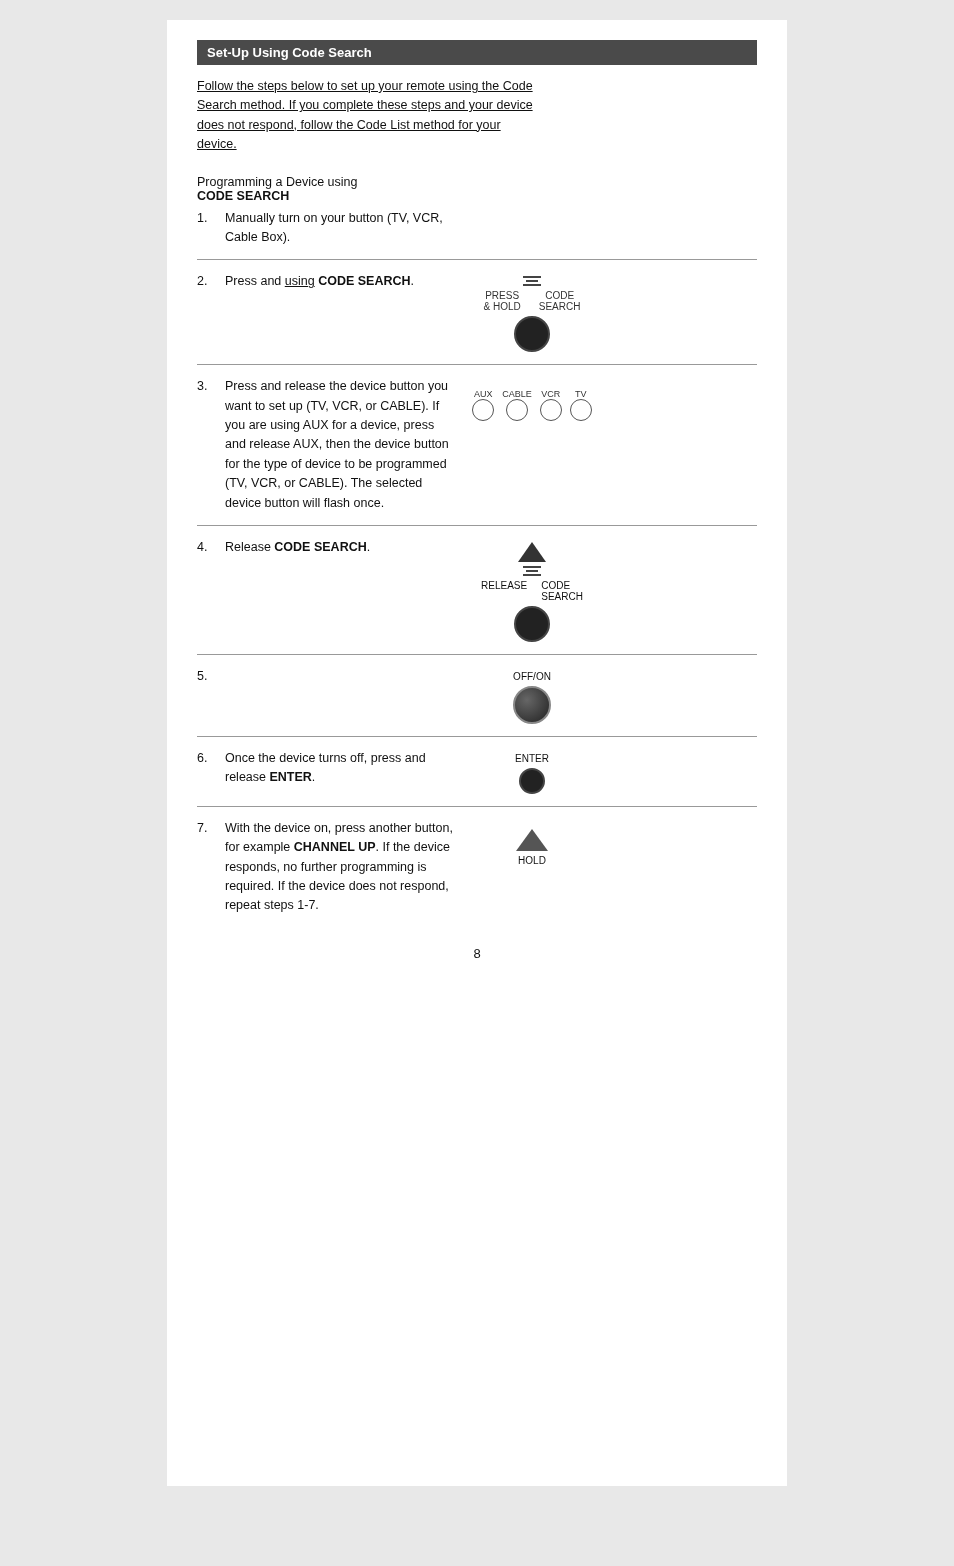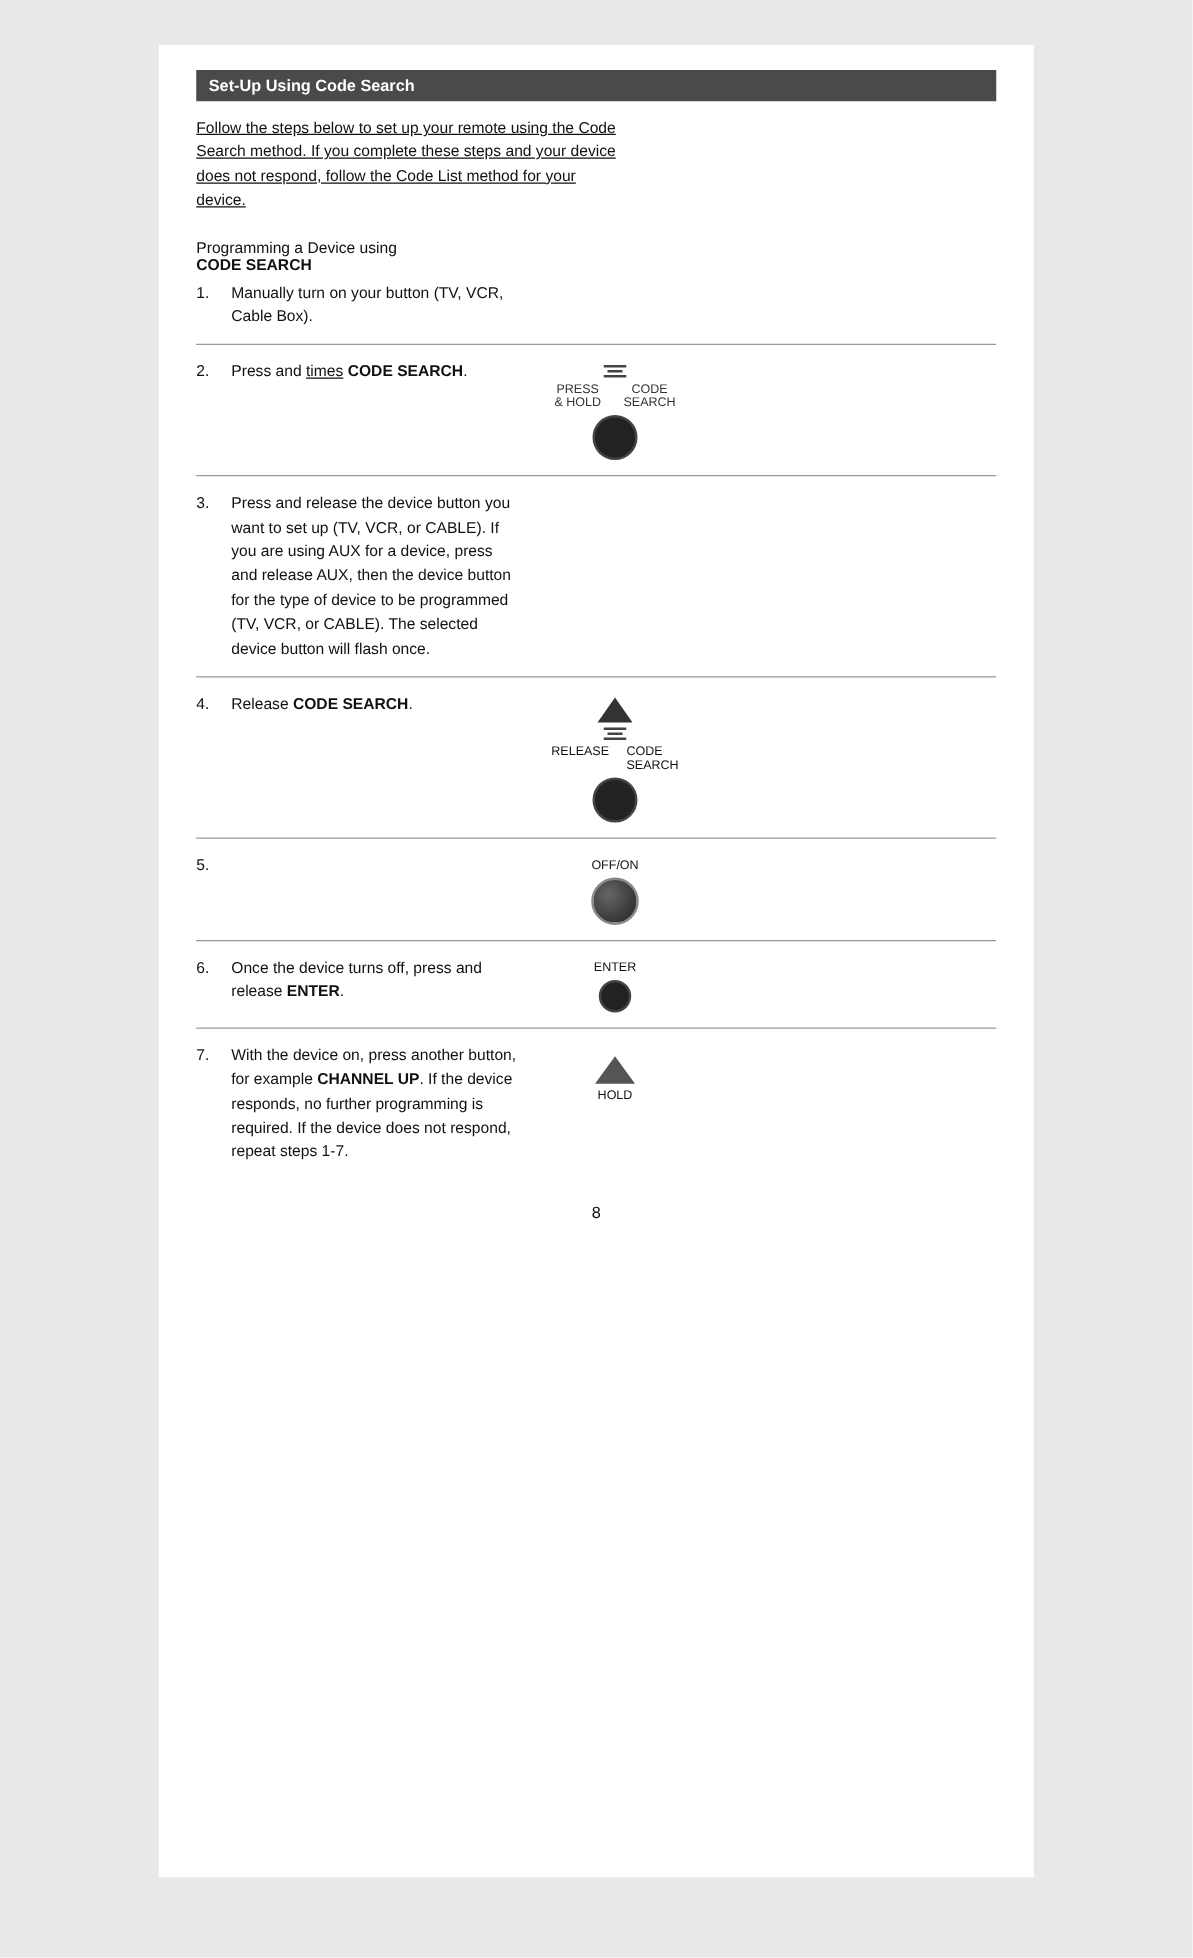--- a/index.html
+++ b/index.html
@@ -6,23 +6,23 @@
     body {
       background: #e8e8e8;
       font-family: Arial, Helvetica, sans-serif;
       font-size: 13px;
       color: #111;
       width: 954px;
       min-height: 1566px;
     }
     .page {
       background: #fff;
-      width: 700px;
+      width: 620px;
       min-height: 1466px;
-      margin: 36px auto;
+      margin: 20px auto;
       padding: 20px 30px 40px 30px;
       position: relative;
     }
     .header-box {
       background: #4a4a4a;
       color: #fff;
       font-weight: bold;
       font-size: 13px;
       padding: 5px 10px;
       margin-bottom: 12px;
@@ -219,21 +219,21 @@
       </div>
       <div class="right-col"></div>
     </div>
 
     <hr class="divider-line">
 
     <div class="step-block">
       <div class="left-col">
         <div class="step">
           <span class="step-num">2.</span>
-          <span class="step-text">Press and <u>times</u> <strong>CODE SEARCH</strong>.</span>
+          <span class="step-text">Press and <u>using</u> <strong>CODE SEARCH</strong>.</span>
         </div>
       </div>
       <div class="right-col">
         <div class="remote-section">
           <div class="lines-icon">
             <div class="line-bar"></div>
             <div class="line-bar short"></div>
             <div class="line-bar"></div>
           </div>
           <div class="press-hold-label">
@@ -245,20 +245,42 @@
       </div>
     </div>
 
     <hr class="divider-line">
 
     <div class="step-block">
       <div class="left-col">
         <div class="step">
           <span class="step-num">3.</span>
           <span class="step-text">Press and release the device button you want to set up (TV, VCR, or CABLE). If you are using AUX for a device, press and release AUX, then the device button for the type of device to be programmed (TV, VCR, or CABLE). The selected device button will flash once.</span>
+        </div>
+      </div>
+      <div class="right-col">
+        <div style="margin-top:8px;">
+          <div class="device-buttons-row">
+            <div class="device-btn">
+              <span style="font-size:9px;">AUX</span>
+              <div class="device-btn-circle"></div>
+            </div>
+            <div class="device-btn">
+              <span style="font-size:9px;">CABLE</span>
+              <div class="device-btn-circle"></div>
+            </div>
+            <div class="device-btn">
+              <span style="font-size:9px;">VCR</span>
+              <div class="device-btn-circle"></div>
+            </div>
+            <div class="device-btn">
+              <span style="font-size:9px;">TV</span>
+              <div class="device-btn-circle"></div>
+            </div>
+          </div>
         </div>
       </div>
     </div>
 
     <hr class="divider-line">
 
     <div class="step-block">
       <div class="left-col">
         <div class="step">
           <span class="step-num">4.</span>

